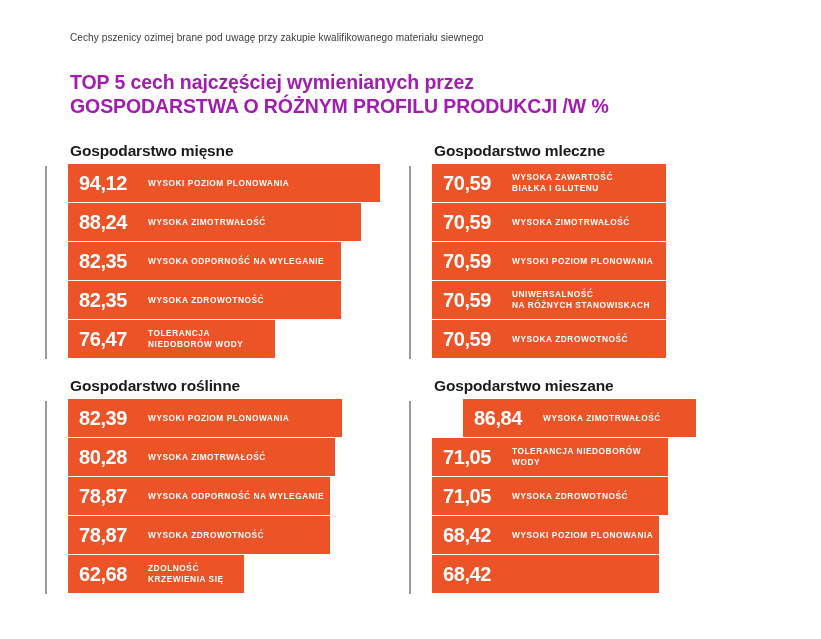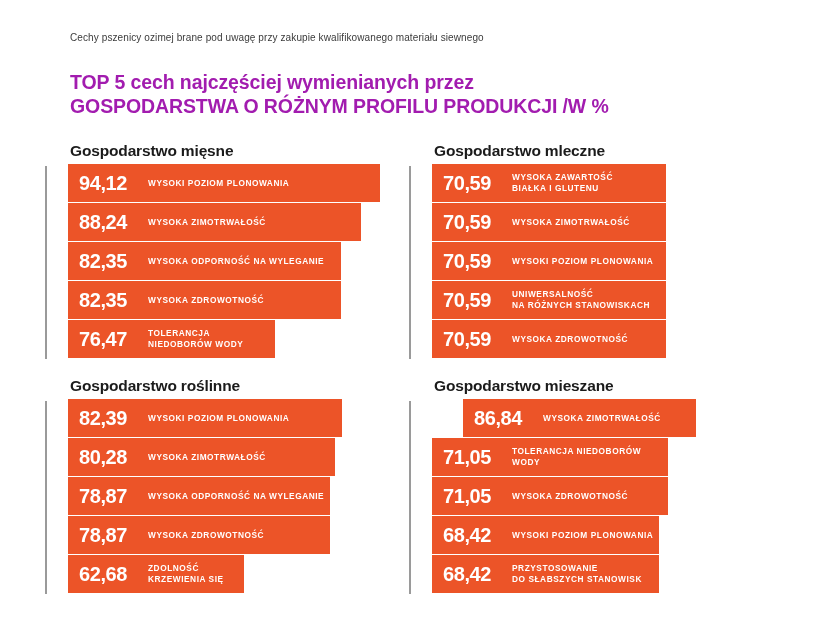--- a/index.html
+++ b/index.html
@@ -287,21 +287,19 @@
           </div>
           <div class="bar-row">
             <div class="bar" style="width: 227.154px;">
               <span class="bar-value">68,42</span>
               <span class="bar-label">WYSOKI POZIOM PLONOWANIA</span>
             </div>
           </div>
           <div class="bar-row">
             <div class="bar" style="width: 227.154px;">
               <span class="bar-value">68,42</span>
-              <span class="bar-label">PRZYSTOSOWANIE
-DO SŁABSZYCH STANOWISK</span>
             </div>
           </div>
         </div>
     </div>
   </div>
 
 </div>
 
 </body></html>

